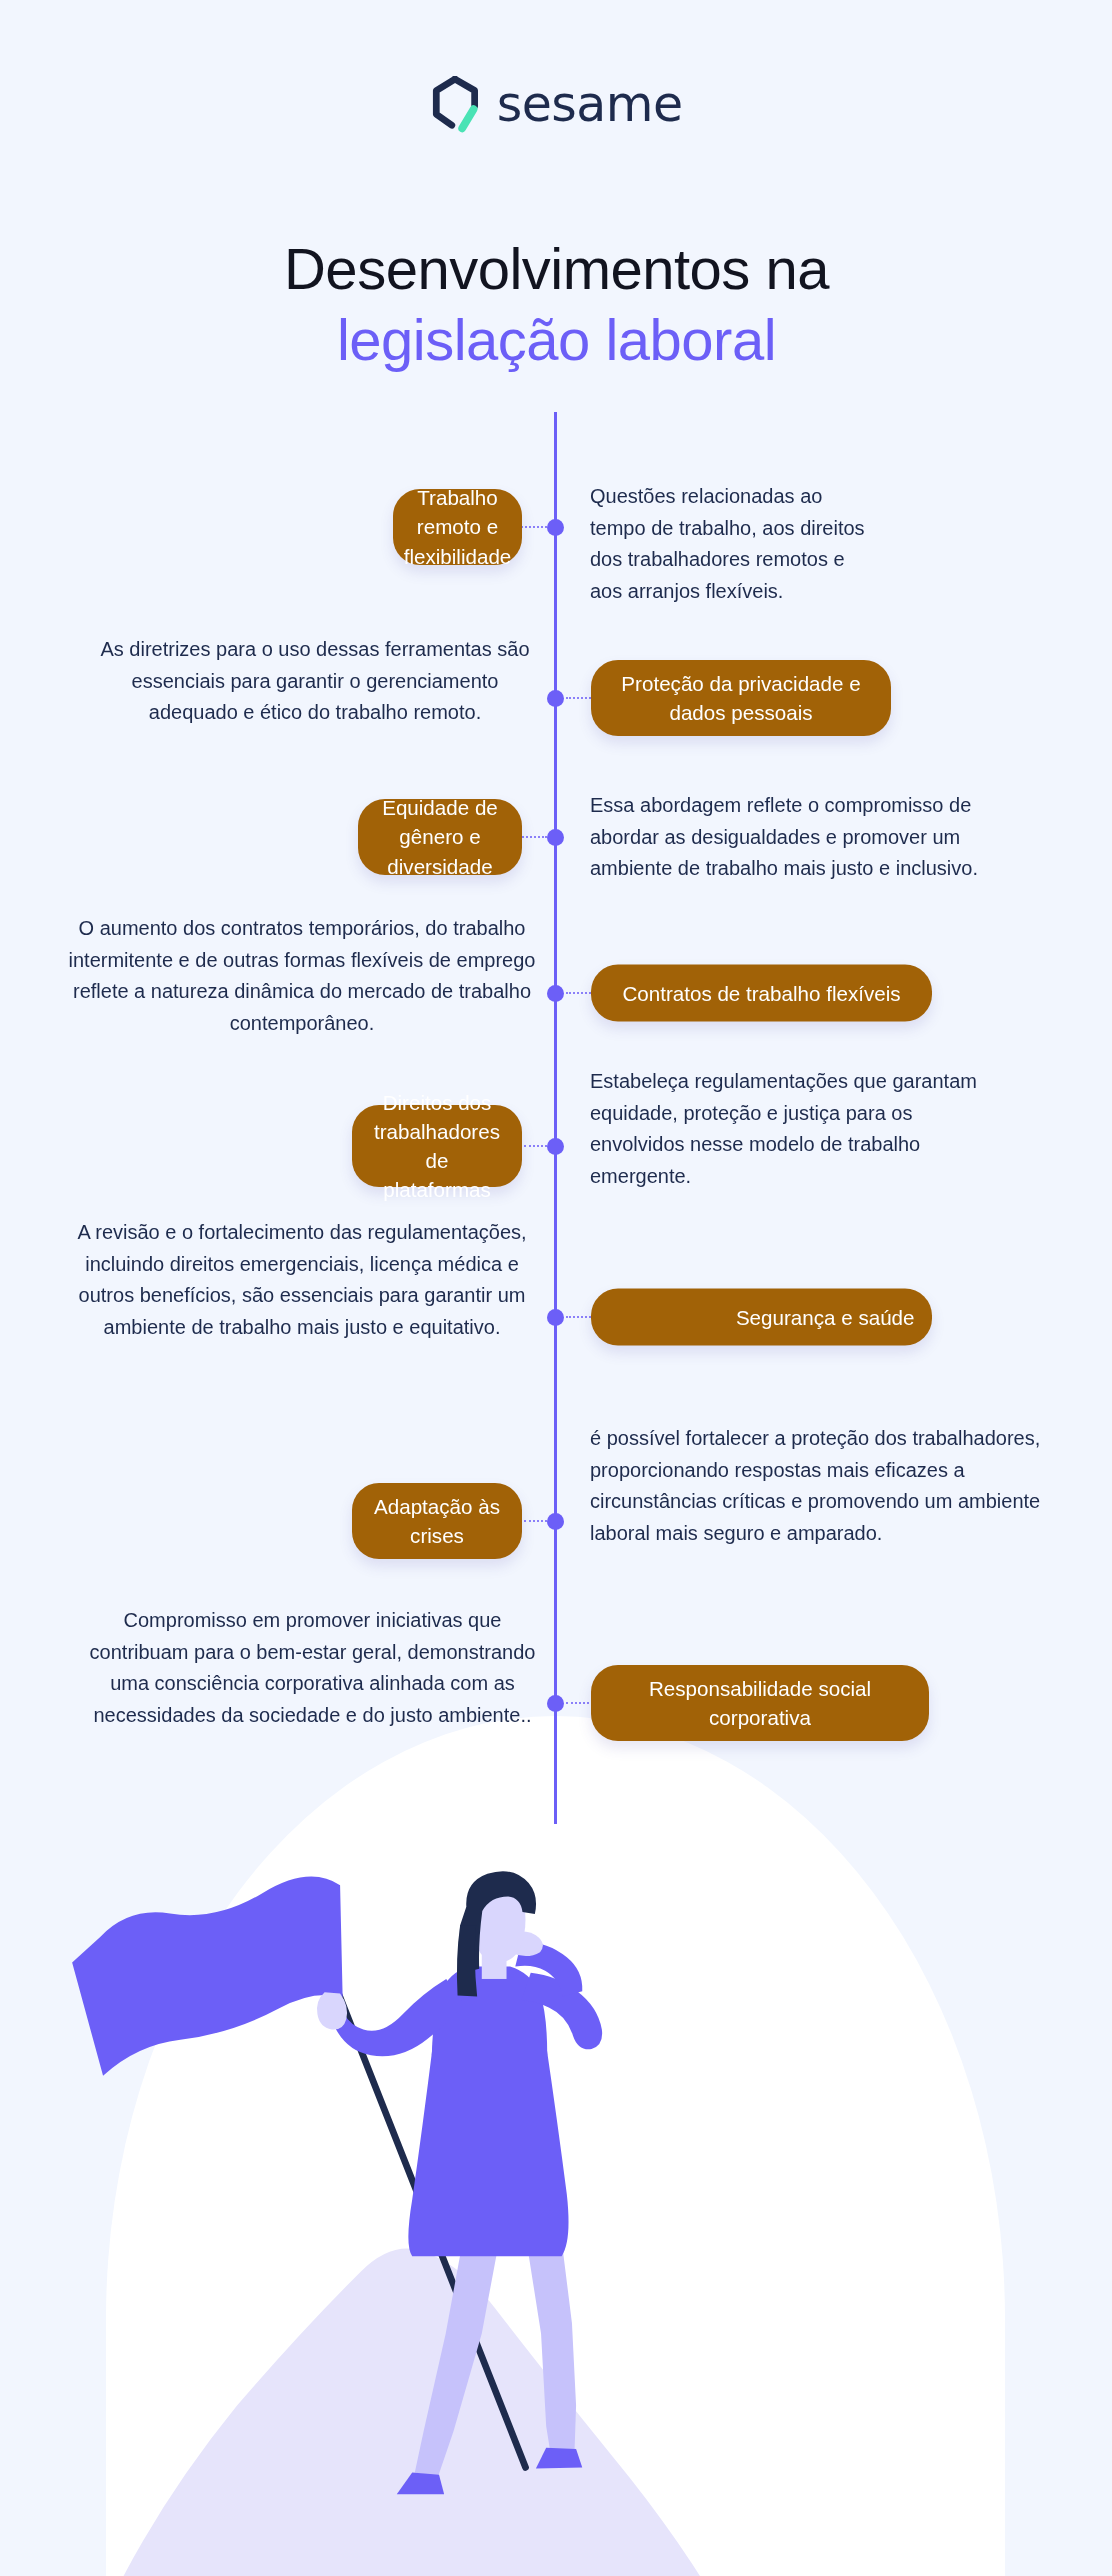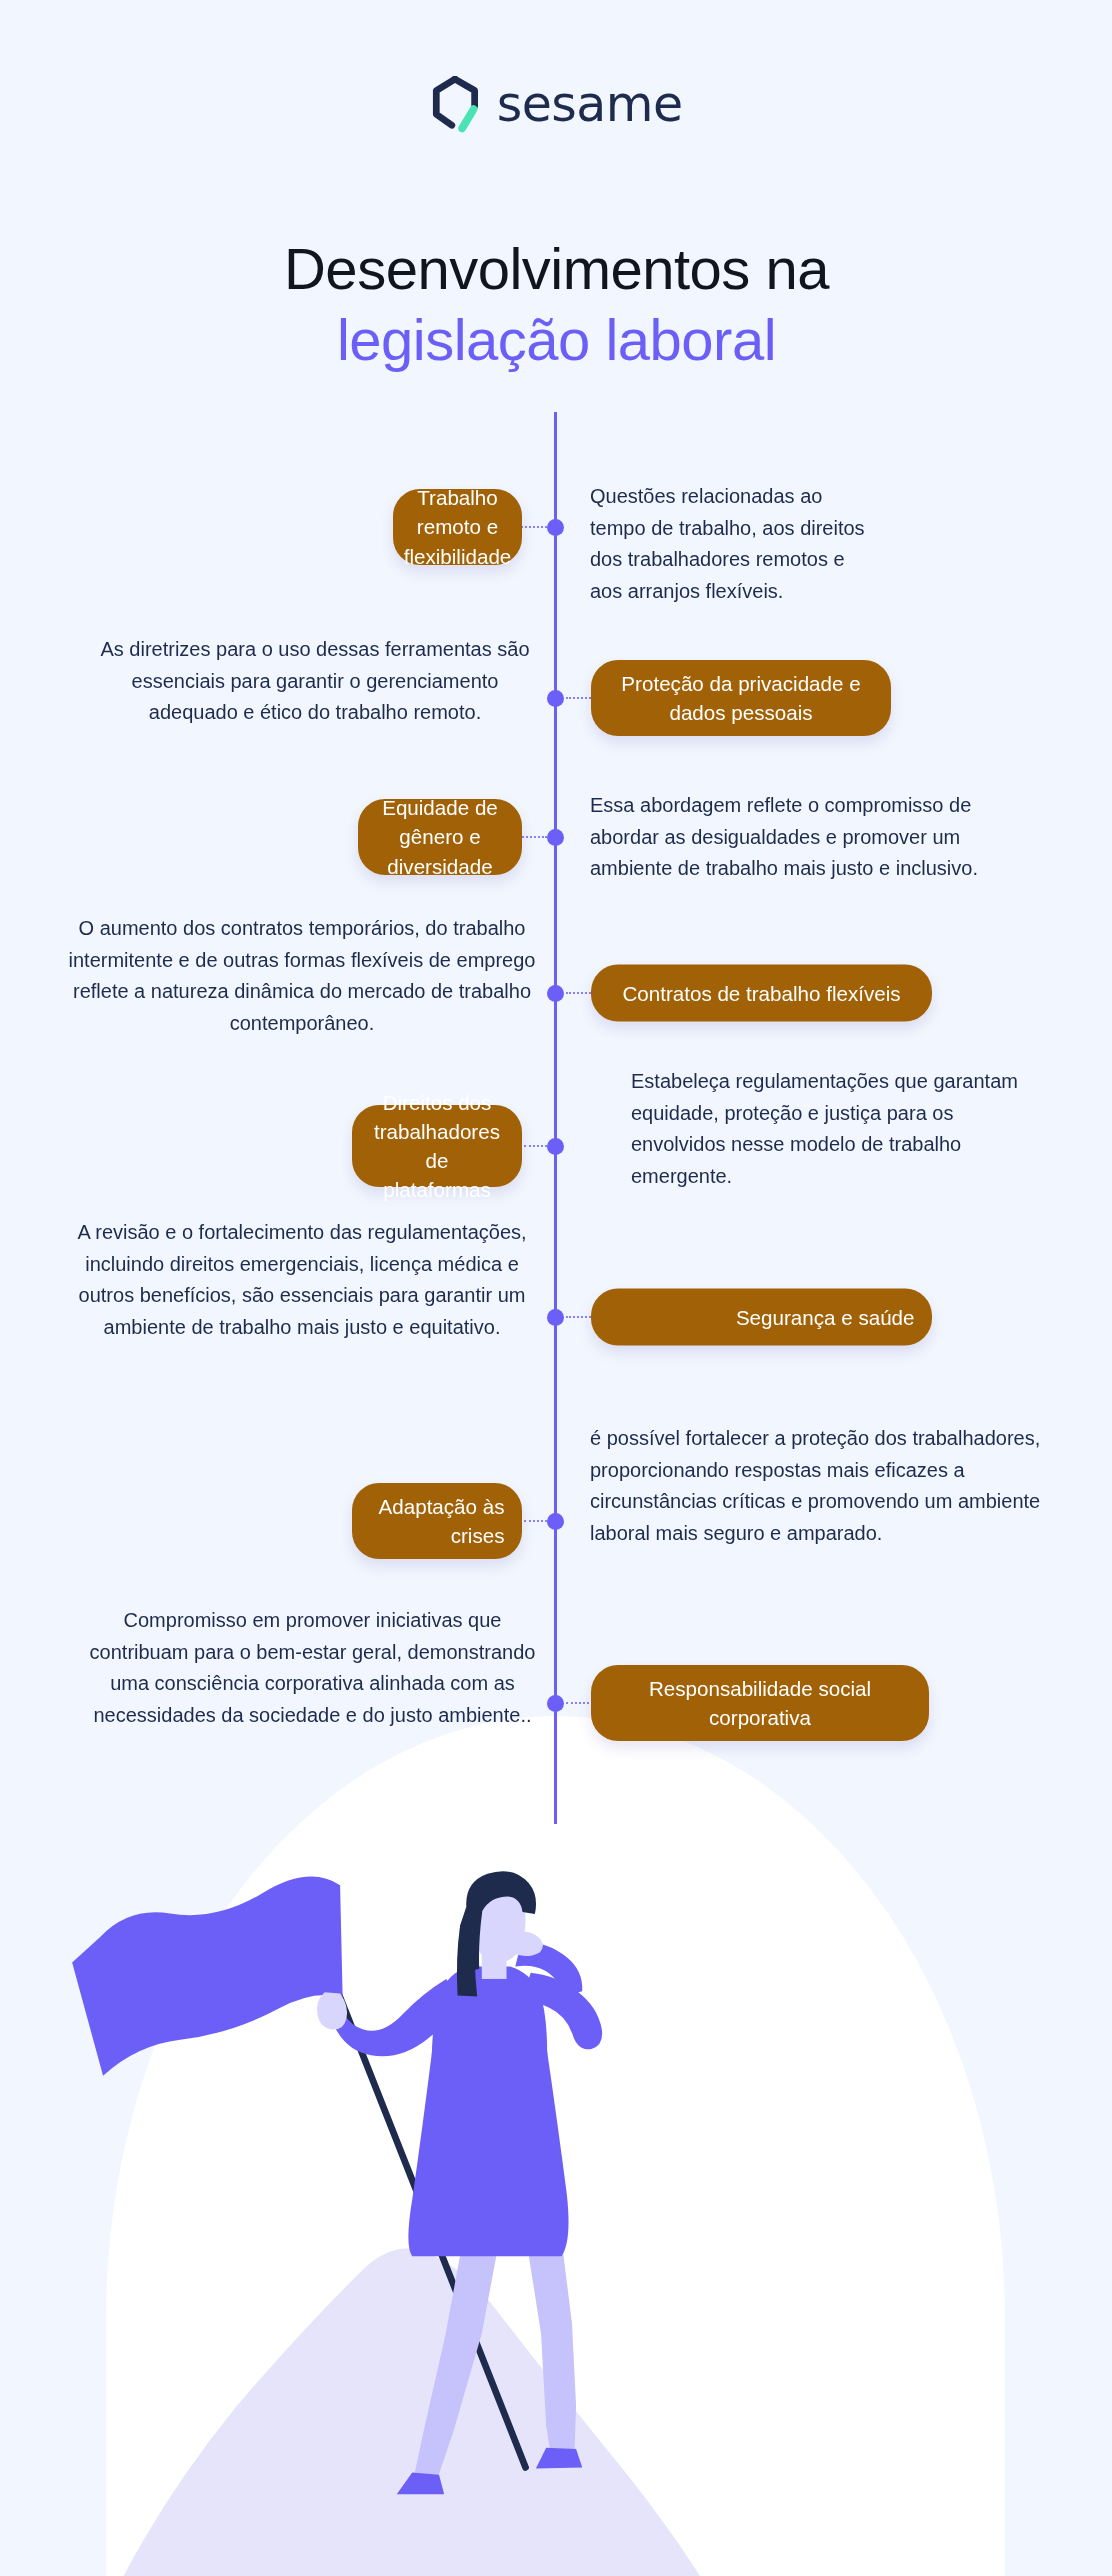--- a/index.html
+++ b/index.html
@@ -218,36 +218,36 @@
       </div>
       <div class="desc left" style="top:-80px; width:474px;">O aumento dos contratos temporários, do trabalho intermitente e de outras formas flexíveis de emprego reflete a natureza dinâmica do mercado de trabalho contemporâneo.</div>
     </div>
 
     <div class="node" style="top:1146px;">
       <div class="dot"></div>
       <div class="connector left" style="width:23px;"></div>
       <div class="pill left" style="width:170px; height:82px;">
         <span>Direitos dos trabalhadores de plataformas</span>
       </div>
-      <div class="desc right" style="top:-80px; width:412px;margin-left:41px;">Estabeleça regulamentações que garantam equidade, proteção e justiça para os envolvidos nesse modelo de trabalho emergente.</div>
+      <div class="desc right" style="top:-80px; width:412px;">Estabeleça regulamentações que garantam equidade, proteção e justiça para os envolvidos nesse modelo de trabalho emergente.</div>
     </div>
 
     <div class="node" style="top:1317px;">
       <div class="dot"></div>
       <div class="connector right" style="width:36px;"></div>
       <div class="pill right" style="width:341px; height:57px;justify-content:flex-end;">
         <span>Segurança e saúde</span>
       </div>
       <div class="desc left" style="top:-100px; width:474px;">A revisão e o fortalecimento das regulamentações, incluindo direitos emergenciais, licença médica e outros benefícios, são essenciais para garantir um ambiente de trabalho mais justo e equitativo.</div>
     </div>
 
     <div class="node" style="top:1521px;">
       <div class="dot"></div>
       <div class="connector left" style="width:23px;"></div>
-      <div class="pill left" style="width:170px; height:76px;text-align:right;">
+      <div class="pill left" style="width:170px; height:76px;">
         <span>Adaptação às crises</span>
       </div>
       <div class="desc right" style="top:-98px; width:474px;">é possível fortalecer a proteção dos trabalhadores, proporcionando respostas mais eficazes a circunstâncias críticas e promovendo um ambiente laboral mais seguro e amparado.</div>
     </div>
 
     <div class="node" style="top:1703px;">
       <div class="dot"></div>
       <div class="connector right" style="width:35px;"></div>
       <div class="pill right" style="width:338px; height:76px;">
         <span>Responsabilidade social corporativa</span>

